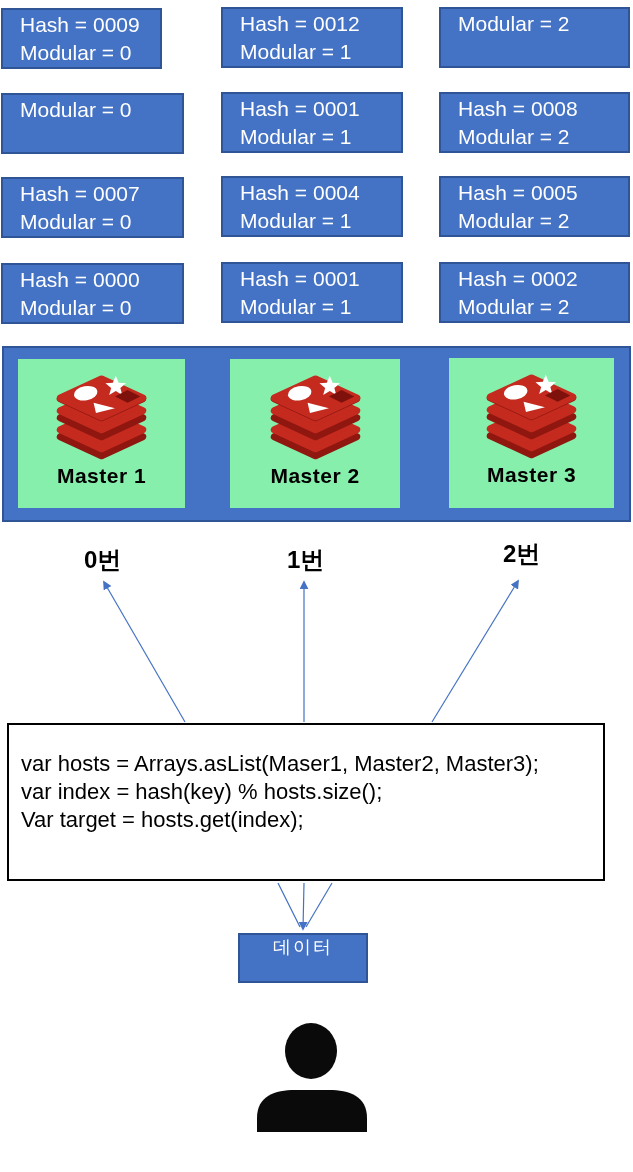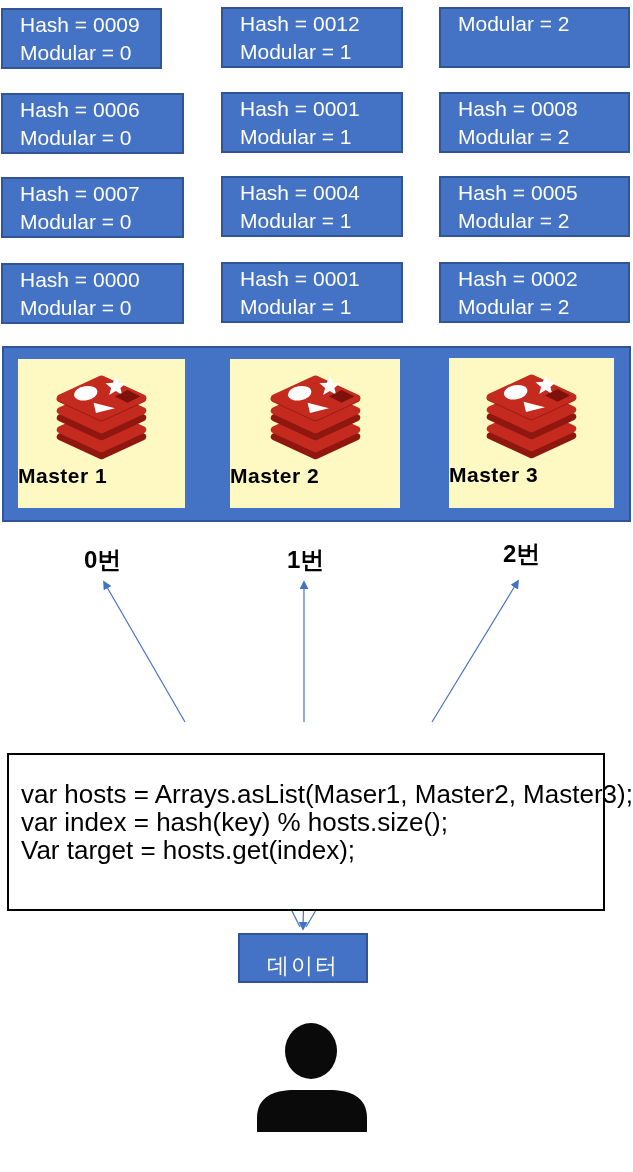--- a/index.html
+++ b/index.html
@@ -7,34 +7,34 @@
           font-family:"Liberation Sans",sans-serif;overflow:hidden;}
 
   .hash-box{position:absolute;background:var(--box_blue);border:2px solid var(--box_border);
             box-sizing:border-box;color:#fff;font-size:21px;line-height:28px;
             padding:1px 0 0 17px;}
   .hb-line{white-space:nowrap;}
 
   #master-band{position:absolute;left:2px;top:346px;width:629px;height:176px;
                background:var(--box_blue);border:2px solid var(--box_border);box-sizing:border-box;}
 
-  .master-card{position:absolute;background:#fef9c3;text-align:left;}
+  .master-card{position:absolute;background:#86efac;text-align:center;}
   .redis-icon{display:block;margin:12px auto 0;}
   .master-label{font-weight:bold;font-size:21px;color:#000;margin-top:1px;letter-spacing:.5px;}
 
   .shard-label{position:absolute;font-weight:bold;font-size:24px;color:#000;white-space:nowrap;}
 
   #code-box{position:absolute;left:7px;top:723px;width:598px;height:158px;background:#fff;
             border:2px solid #000;box-sizing:border-box;padding:25px 0 0 12px;
-            font-size:26px;line-height:28px;color:#000;margin-top:30px;}
+            font-size:22px;line-height:28px;color:#000;}
   .code-line{white-space:pre;}
 
   #data-box{position:absolute;left:238px;top:933px;width:130px;height:50px;
             background:var(--box_blue);border:2px solid var(--box_border);box-sizing:border-box;
-            color:#fff;font-size:22px;display:flex;align-items:flex-end;justify-content:center;
+            color:#fff;font-size:18px;display:flex;align-items:flex-start;justify-content:center;
             letter-spacing:2px;}
 
   svg.overlay{position:absolute;left:0;top:0;pointer-events:none;}
   #person-svg{position:absolute;left:255px;top:1018px;}
   #defs-svg{position:absolute;width:0;height:0;}
 </style>
 </head>
 <body>
 
 <div id="canvas">
@@ -72,21 +72,20 @@
   </div>
   <div class="hash-box" style="left:221px;top:7px;width:182px;height:61px">
     <div class="hb-line">Hash = 0012</div>
     <div class="hb-line">Modular = 1</div>
   </div>
   <div class="hash-box" style="left:439px;top:7px;width:191px;height:61px">
     <div class="hb-line">Modular = 2</div>
   </div>
 
   <div class="hash-box" style="left:1px;top:93px;width:183px;height:61px">
-    <div class="hb-line">Hash = 0006</div>
     <div class="hb-line">Modular = 0</div>
   </div>
   <div class="hash-box" style="left:221px;top:92px;width:182px;height:61px">
     <div class="hb-line">Hash = 0001</div>
     <div class="hb-line">Modular = 1</div>
   </div>
   <div class="hash-box" style="left:439px;top:92px;width:191px;height:61px">
     <div class="hb-line">Hash = 0008</div>
     <div class="hb-line">Modular = 2</div>
   </div>

